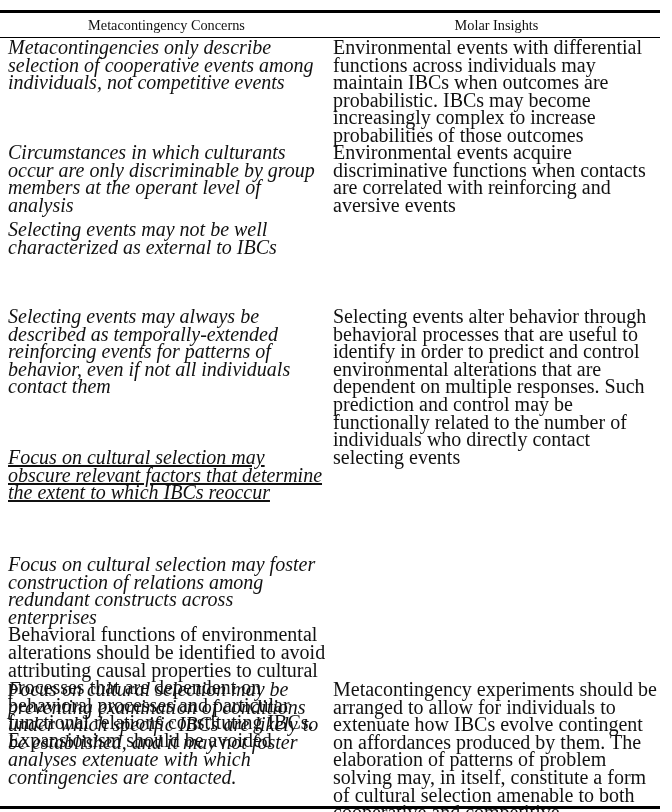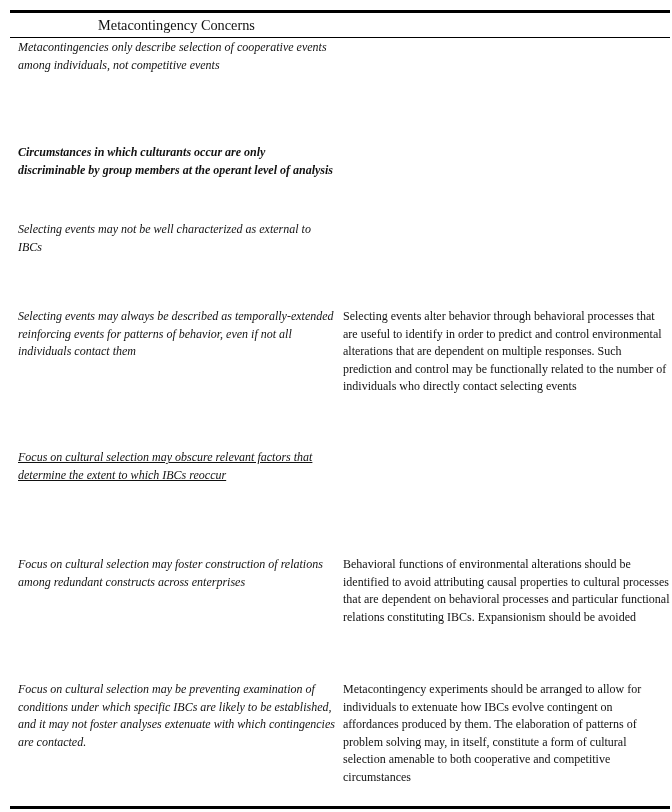--- a/index.html
+++ b/index.html
@@ -10,21 +10,21 @@
     body {
       width: 672px;
       height: 812px;
       position: relative;
       overflow: hidden;
       font-family: "Liberation Serif", "DejaVu Serif", serif;
       color: #111111;
     }
     .table-wrap {
       position: absolute;
-      left: 10px;
+      left: 0;
       top: 10px;
       width: 660px;
     }
     .rule-top {
       height: 3px;
       background: #000;
     }
     .rule-mid {
       height: 1px;
       background: #000;
@@ -47,64 +47,67 @@
       padding-left: 8px;
       box-sizing: border-box;
     }
     .col-right {
       width: 335px;
       padding-left: 8px;
       box-sizing: border-box;
     }
     .body-row {
       display: flex;
-      font-size: 12px;
+      font-size: 20px;
       line-height: 17.6px;
     }
     .concern {
       font-style: italic;
     }
     .insight {
       font-style: normal;
     }
   </style>
 </head>
 <body>
 
 <div class="table-wrap">
   <div class="rule-top"></div>
 
   <div class="header-row">
     <div class="header-cell col-left">Metacontingency Concerns</div>
+    <div class="header-cell col-right">Molar Insights</div>
   </div>
 
   <div class="rule-mid"></div>
 
   <div class="body-row" style="padding-top:1px; height:105px;">
     <div class="col-left concern">Metacontingencies only describe selection of cooperative events among individuals, not competitive events</div>
+    <div class="col-right insight">Environmental events with differential functions across individuals may maintain IBCs when outcomes are probabilistic. IBCs may become increasingly complex to increase probabilities of those outcomes</div>
   </div>
 
-  <div class="body-row" style="height:77px;font-weight:bold;">
+  <div class="body-row" style="height:77px;">
     <div class="col-left concern">Circumstances in which culturants occur are only discriminable by group members at the operant level of analysis</div>
+    <div class="col-right insight">Environmental events acquire discriminative functions when contacts are correlated with reinforcing and aversive events</div>
   </div>
 
   <div class="body-row" style="height:87px;flex-direction:column;">
     <div class="col-left concern">Selecting events may not be well characterized as external to IBCs</div>
   </div>
 
   <div class="body-row" style="height:141px;">
     <div class="col-left concern">Selecting events may always be described as temporally-extended reinforcing events for patterns of behavior, even if not all individuals contact them</div>
     <div class="col-right insight">Selecting events alter behavior through behavioral processes that are useful to identify in order to predict and control environmental alterations that are dependent on multiple responses. Such prediction and control may be functionally related to the number of individuals who directly contact selecting events</div>
   </div>
 
   <div class="body-row" style="height:107px;text-decoration:underline;">
     <div class="col-left concern">Focus on cultural selection may obscure relevant factors that determine the extent to which IBCs reoccur</div>
   </div>
 
-  <div class="body-row" style="height:125px;">
+  <div class="body-row" style="height:125px;flex-direction:column;">
     <div class="col-left concern">Focus on cultural selection may foster construction of relations among redundant constructs across enterprises</div>
     <div class="col-right insight">Behavioral functions of environmental alterations should be identified to avoid attributing causal properties to cultural processes that are dependent on behavioral processes and particular functional relations constituting IBCs. Expansionism should be avoided</div>
   </div>
 
   <div class="body-row" style="height:125px;">
     <div class="col-left concern">Focus on cultural selection may be preventing examination of conditions under which specific IBCs are likely to be established, and it may not foster analyses extenuate with which contingencies are contacted.</div>
     <div class="col-right insight">Metacontingency experiments should be arranged to allow for individuals to extenuate how IBCs evolve contingent on affordances produced by them. The elaboration of patterns of problem solving may, in itself, constitute a form of cultural selection amenable to both cooperative and competitive circumstances</div>
   </div>
 
   <div class="rule-bottom"></div>

